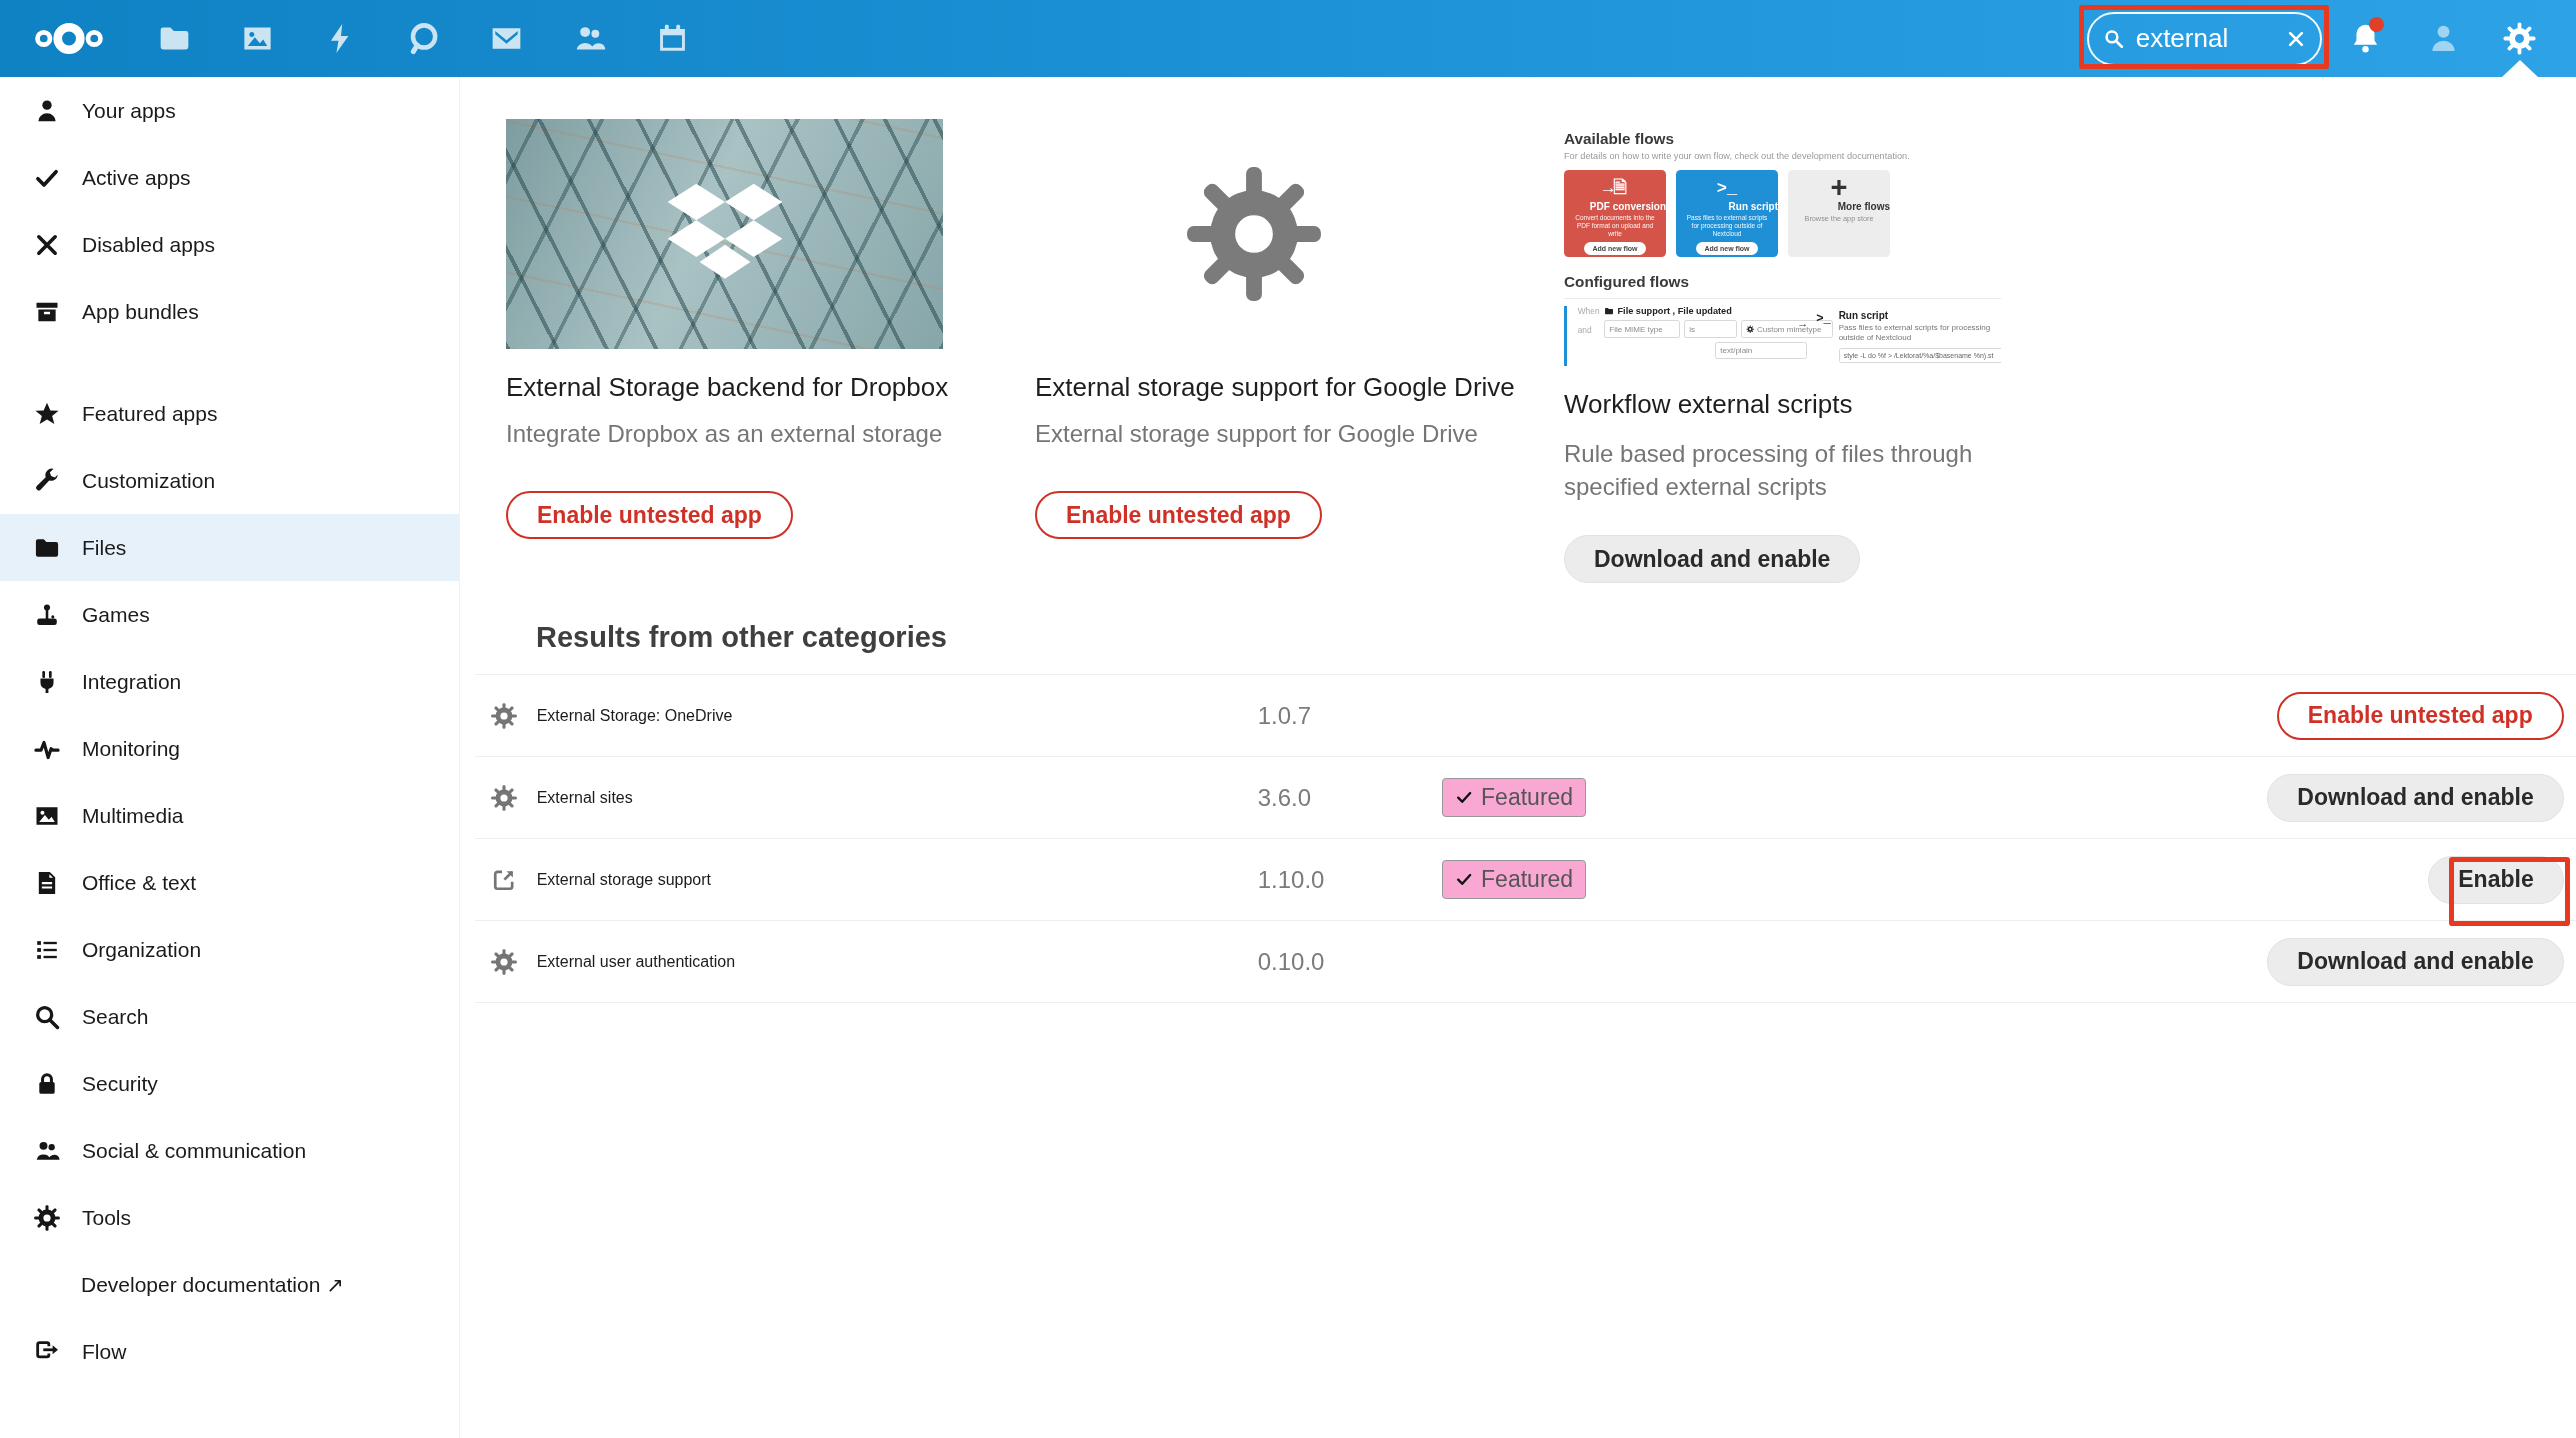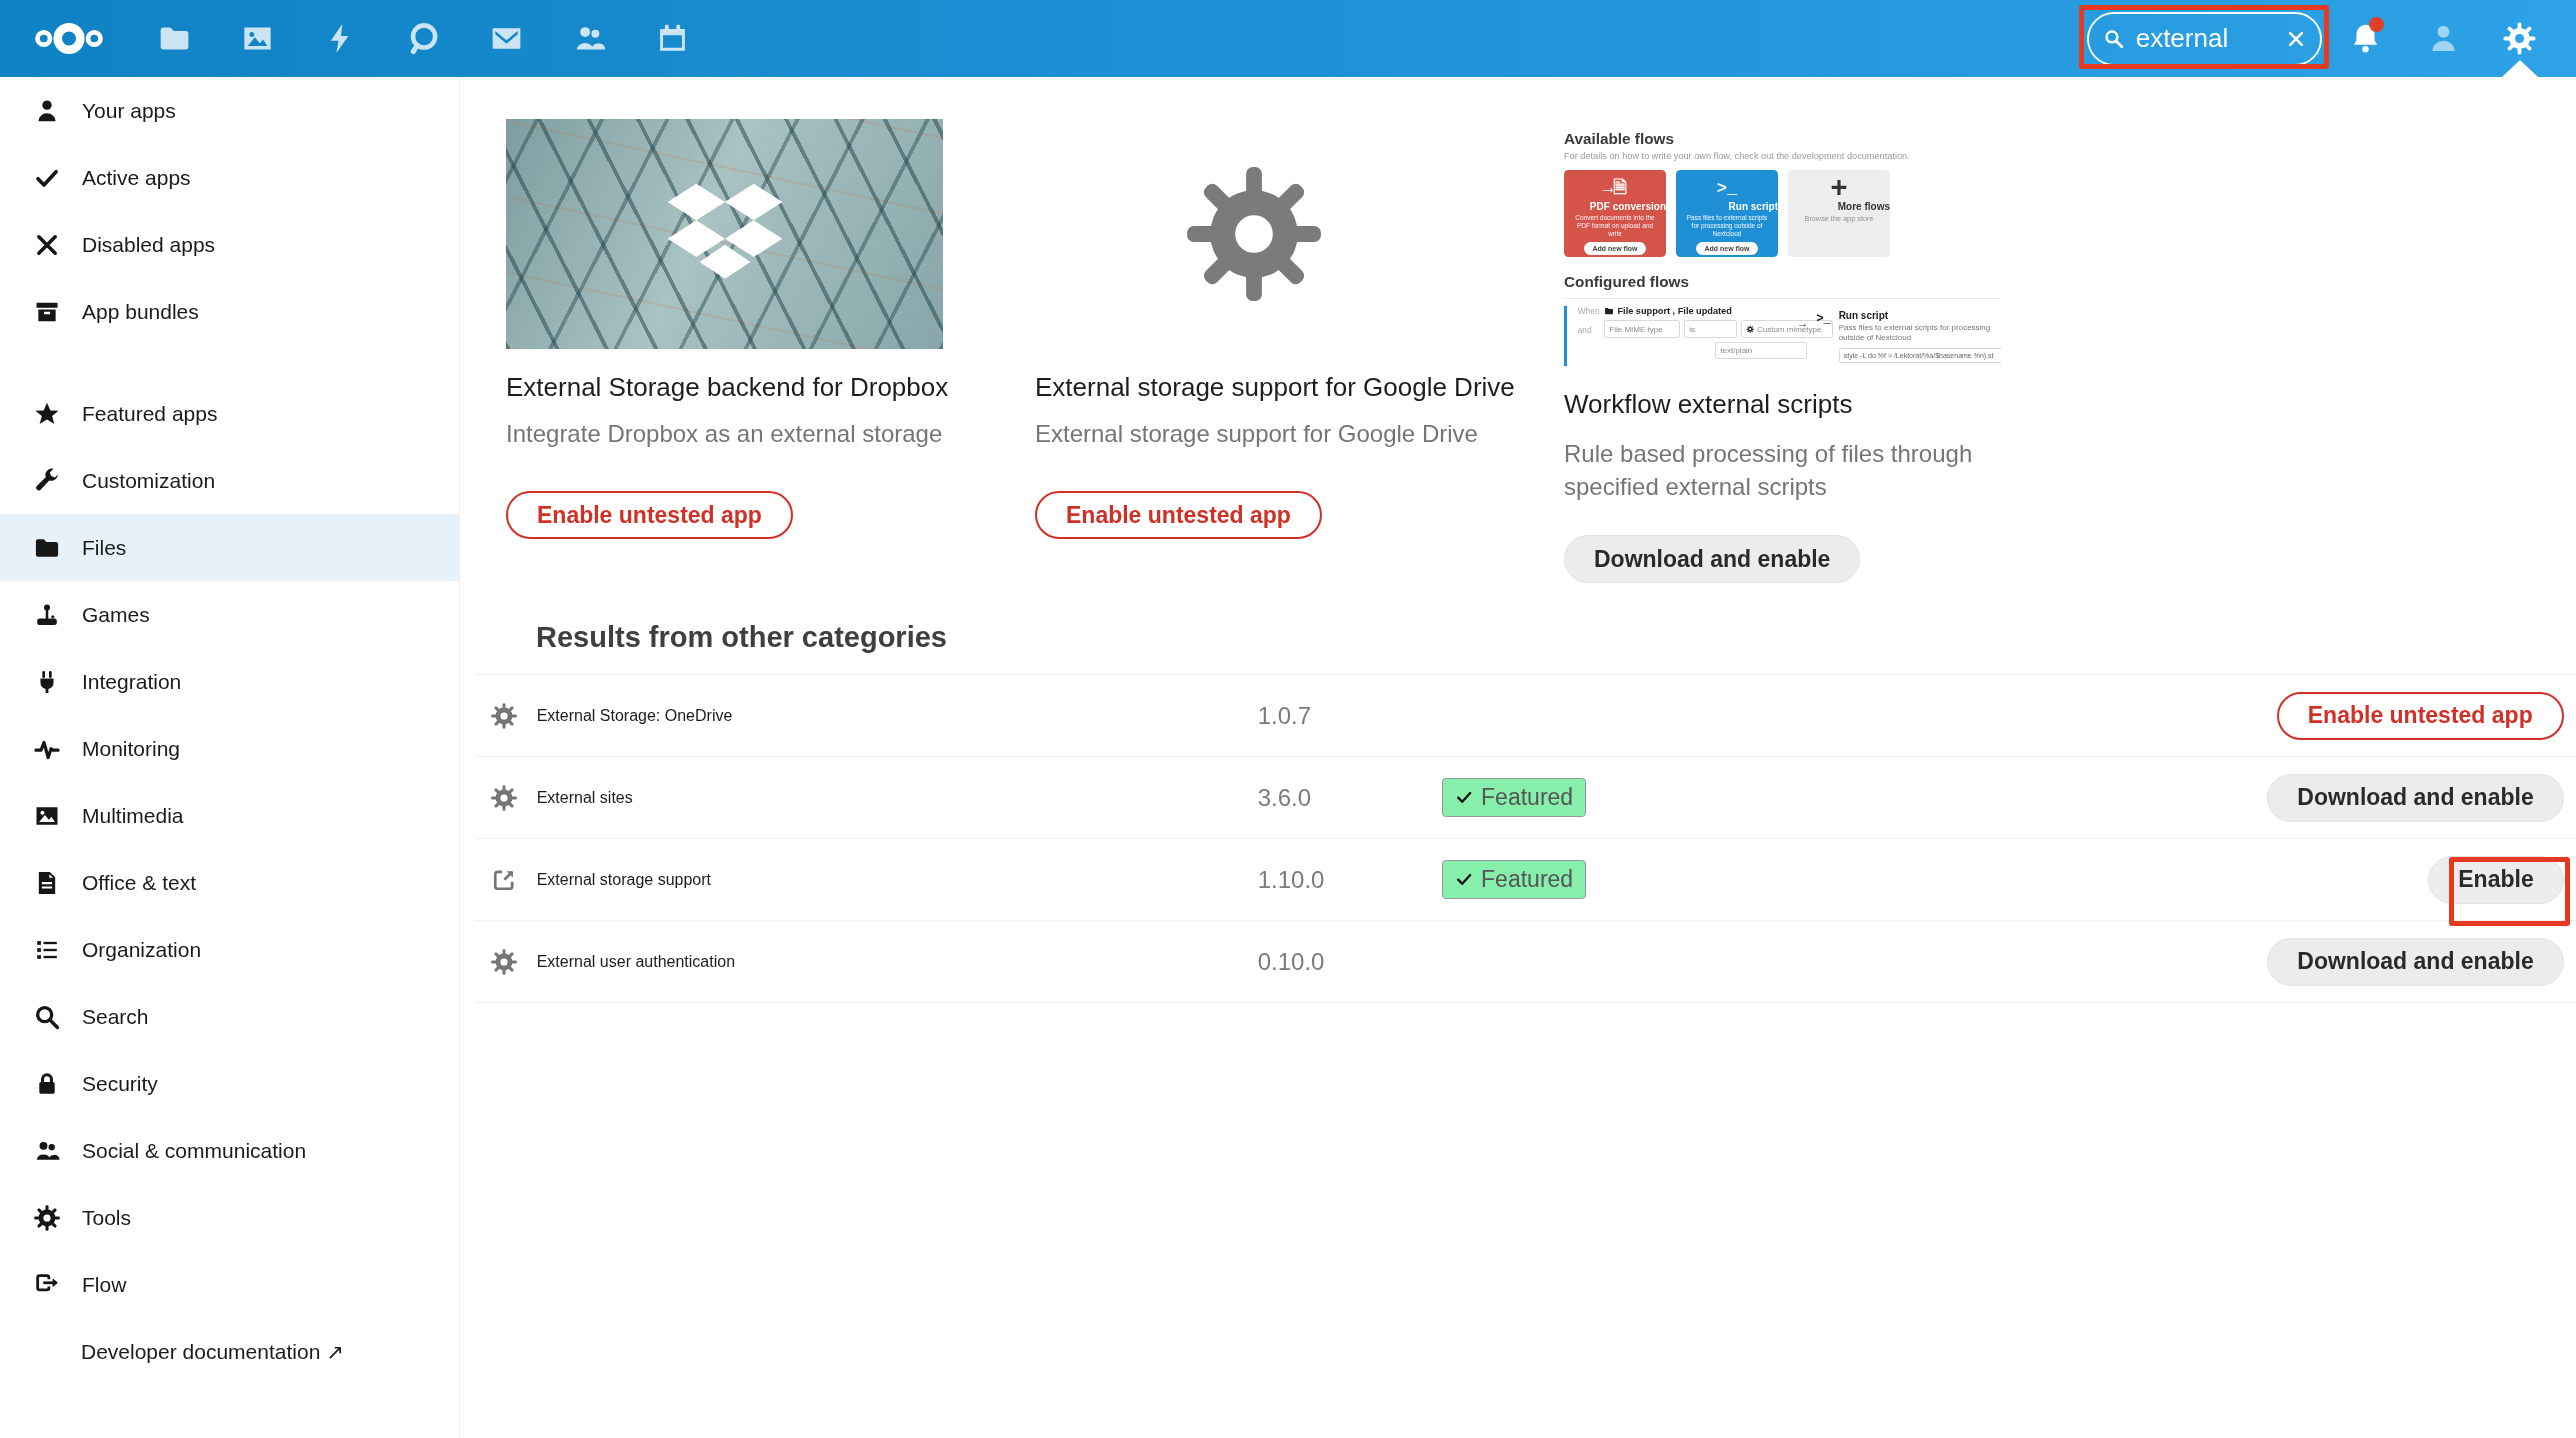--- a/index.html
+++ b/index.html
@@ -100,21 +100,21 @@
   
   .results{position:absolute;left:475px;top:621px;width:2101px;}
   .res-h{font-size:29px;font-weight:bold;color:#3f3f3f;margin:0 0 0 61px;}
   .rows{margin-top:20px;border-bottom:1.5px solid #efefef;}
   .rrow{display:flex;align-items:center;height:81px;border-top:1.5px solid #efefef;
         padding-left:15.3px;padding-right:12.3px;}
   .rrow .ric{width:28px;height:28px;color:#757575;flex:none;}
   .r-name{margin-left:18.4px;width:721px;font-size:16px;color:#1c1c1c;}
   .r-ver{width:184px;font-size:24px;color:#7b7b7b;}
   .badge{display:inline-flex;align-items:center;gap:7.7px;border:1.5px solid #979797;border-radius:3.8px;
-         padding:0 12.3px;height:37px;font-size:23px;color:#555;background:#86efac;}
+         padding:0 12.3px;height:37px;font-size:23px;color:#555;background:#f9a8d4;}
   .badge .bic{width:18.4px;height:18.4px;color:#111;}
   .b-slot{width:230px;}
   .r-spacer{flex:1;}
 </style>
 </head>
 <body>
 
 <svg width="0" height="0" style="position:absolute">
   <defs>
     <symbol id="i-logo" viewBox="0 0 68 32">
@@ -392,28 +392,28 @@
           <use href="#i-people"></use>
         </svg>
         <span>Social &amp; communication</span>
       </div>
     <div class="si">
         <svg class="ic" viewBox="0 0 36 36" width="28" height="28">
           <use href="#i-gear"></use>
         </svg>
         <span>Tools</span>
       </div>
-    <div class="si">
-        <svg class="ic" viewBox="0 0 36 36" width="28" height="28">
-          <use href="#i-flow"></use>
-        </svg>
-        <span>Flow</span>
-      </div>
     <div class="si plain">
         <span>Developer documentation ↗</span>
+      </div>
+    <div class="si">
+        <svg class="ic" viewBox="0 0 36 36" width="28" height="28">
+          <use href="#i-flow"></use>
+        </svg>
+        <span>Flow</span>
       </div>
   </div>
 
   <div class="cards">
 
     <div class="card">
       <div class="media media-dropbox">
         <svg class="dbx" viewBox="0 0 150 132" width="115" height="101">
             <use href="#i-dropbox"></use>
           </svg>

